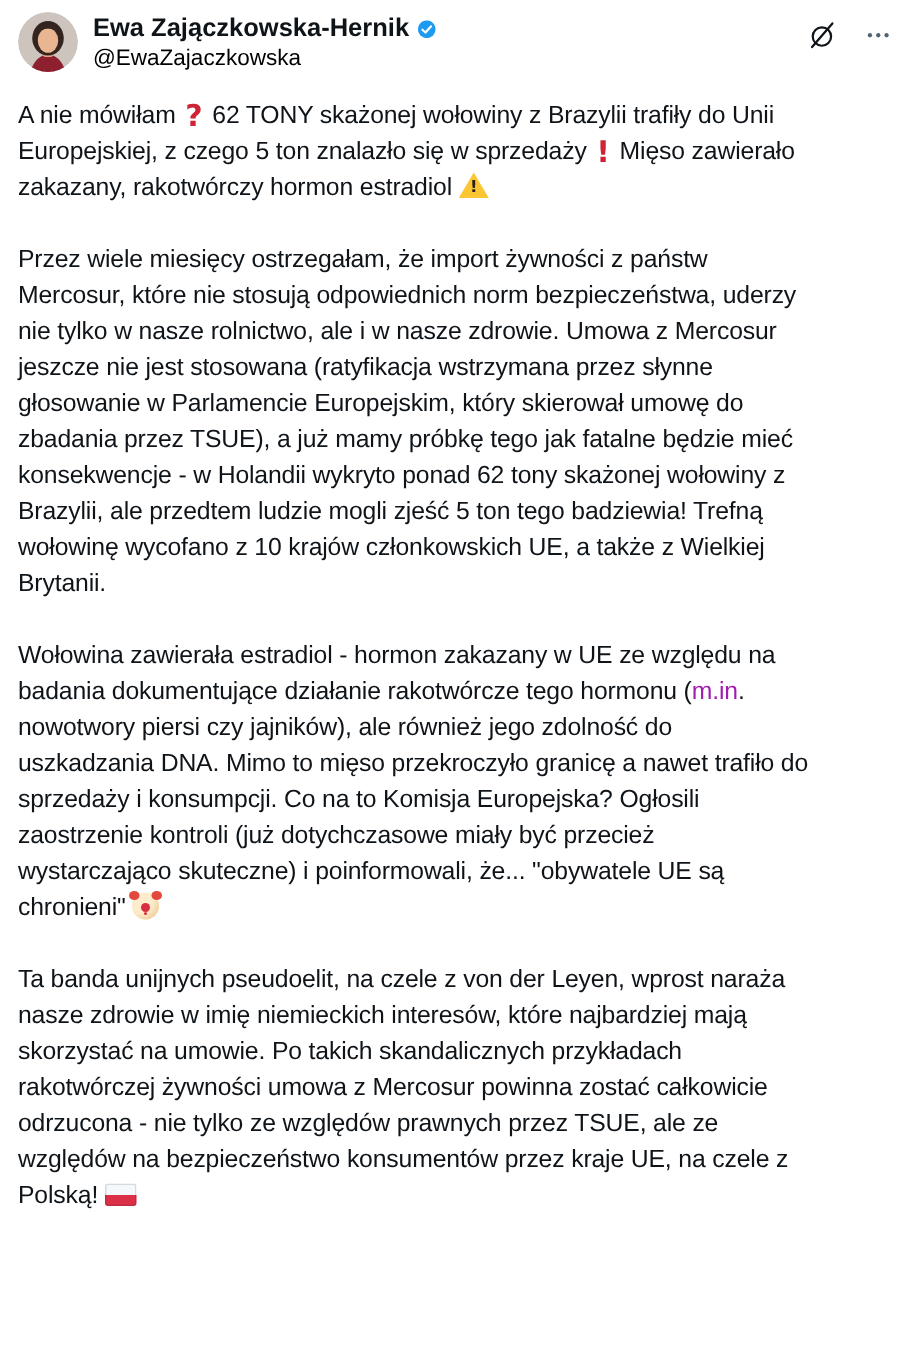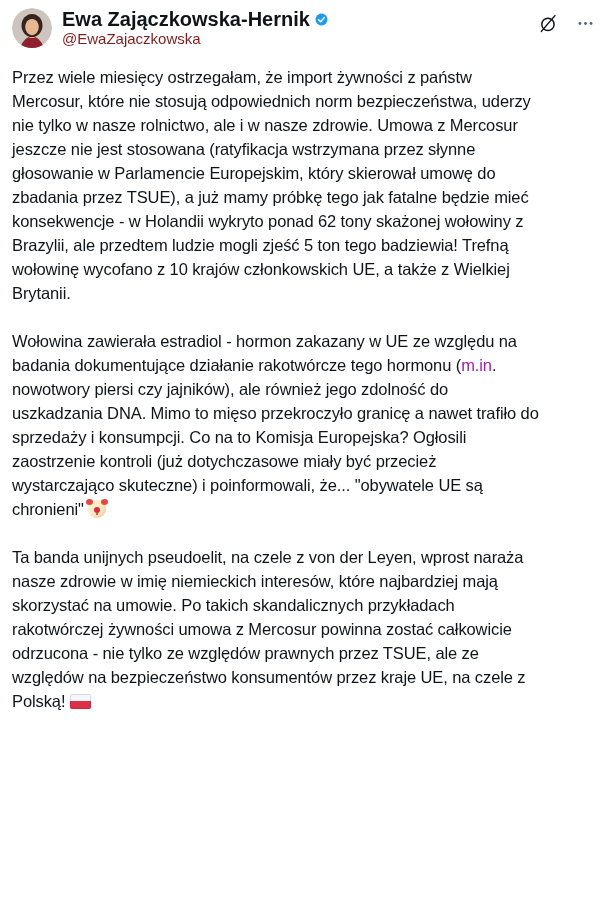--- a/index.html
+++ b/index.html
@@ -8,23 +8,23 @@
     font-family:"Liberation Sans","DejaVu Sans",sans-serif;
     -webkit-font-smoothing:antialiased;
   }
   .tweet{padding:8px 12px 0 12px;}
   
   .header-row{display:flex;align-items:flex-start;}
   .avatar{width:40px;height:40px;border-radius:50%;overflow:hidden;flex:0 0 40px;cursor:pointer;}
   .avatar svg{display:block;}
   .names{margin-left:10px;flex:1;min-width:0;padding-top:1px;}
   .display-row{display:flex;align-items:center;gap:3px;}
-  .display-name{font-size:20px;font-weight:700;color:#0f1419;line-height:20px;cursor:pointer;}
+  .display-name{font-size:17px;font-weight:700;color:#0f1419;line-height:20px;cursor:pointer;}
   .verified{width:17px;height:17px;display:inline-block;}
-  .handle{font-size:15px;color:#7f1d1d;line-height:20px;}
+  .handle{font-size:15px;color:#000000;line-height:20px;}
   .header-actions{display:flex;align-items:center;gap:18px;padding-top:5px;padding-right:2px;}
   .icon-btn{background:none;border:none;padding:0;cursor:pointer;display:inline-flex;align-items:center;}
   
   .post-body{margin-top:16px;font-size:16.5px;line-height:24px;color:#0f1419;letter-spacing:-0.1px;}
   .para{margin:0 0 24px 0;white-space:pre-line;}
   .para:last-child{margin-bottom:0;}
   .link{color:#a21caf;text-decoration:none;cursor:pointer;}
   
   .em{display:inline-block;line-height:1;}
   .em-question-mark,.em-exclamation-mark{
@@ -109,20 +109,23 @@
             <circle cx="5" cy="12" r="1.8" fill="#536471"></circle>
             <circle cx="12" cy="12" r="1.8" fill="#536471"></circle>
             <circle cx="19" cy="12" r="1.8" fill="#536471"></circle>
           </svg>
         </span>
       </button>
     </div>
   </div>
 
   <div class="post-body">
+      <p class="para">A nie mówiłam <span class="em em-question-mark">?</span> 62 TONY skażonej wołowiny z Brazylii trafiły do Unii
+Europejskiej, z czego 5 ton znalazło się w sprzedaży <span class="em em-exclamation-mark">!</span> Mięso zawierało
+zakazany, rakotwórczy hormon estradiol <span class="em em-warning"></span></p>
       <p class="para">Przez wiele miesięcy ostrzegałam, że import żywności z państw
 Mercosur, które nie stosują odpowiednich norm bezpieczeństwa, uderzy
 nie tylko w nasze rolnictwo, ale i w nasze zdrowie. Umowa z Mercosur
 jeszcze nie jest stosowana (ratyfikacja wstrzymana przez słynne
 głosowanie w Parlamencie Europejskim, który skierował umowę do
 zbadania przez TSUE), a już mamy próbkę tego jak fatalne będzie mieć
 konsekwencje - w Holandii wykryto ponad 62 tony skażonej wołowiny z
 Brazylii, ale przedtem ludzie mogli zjeść 5 ton tego badziewia! Trefną
 wołowinę wycofano z 10 krajów członkowskich UE, a także z Wielkiej
 Brytanii.</p>

